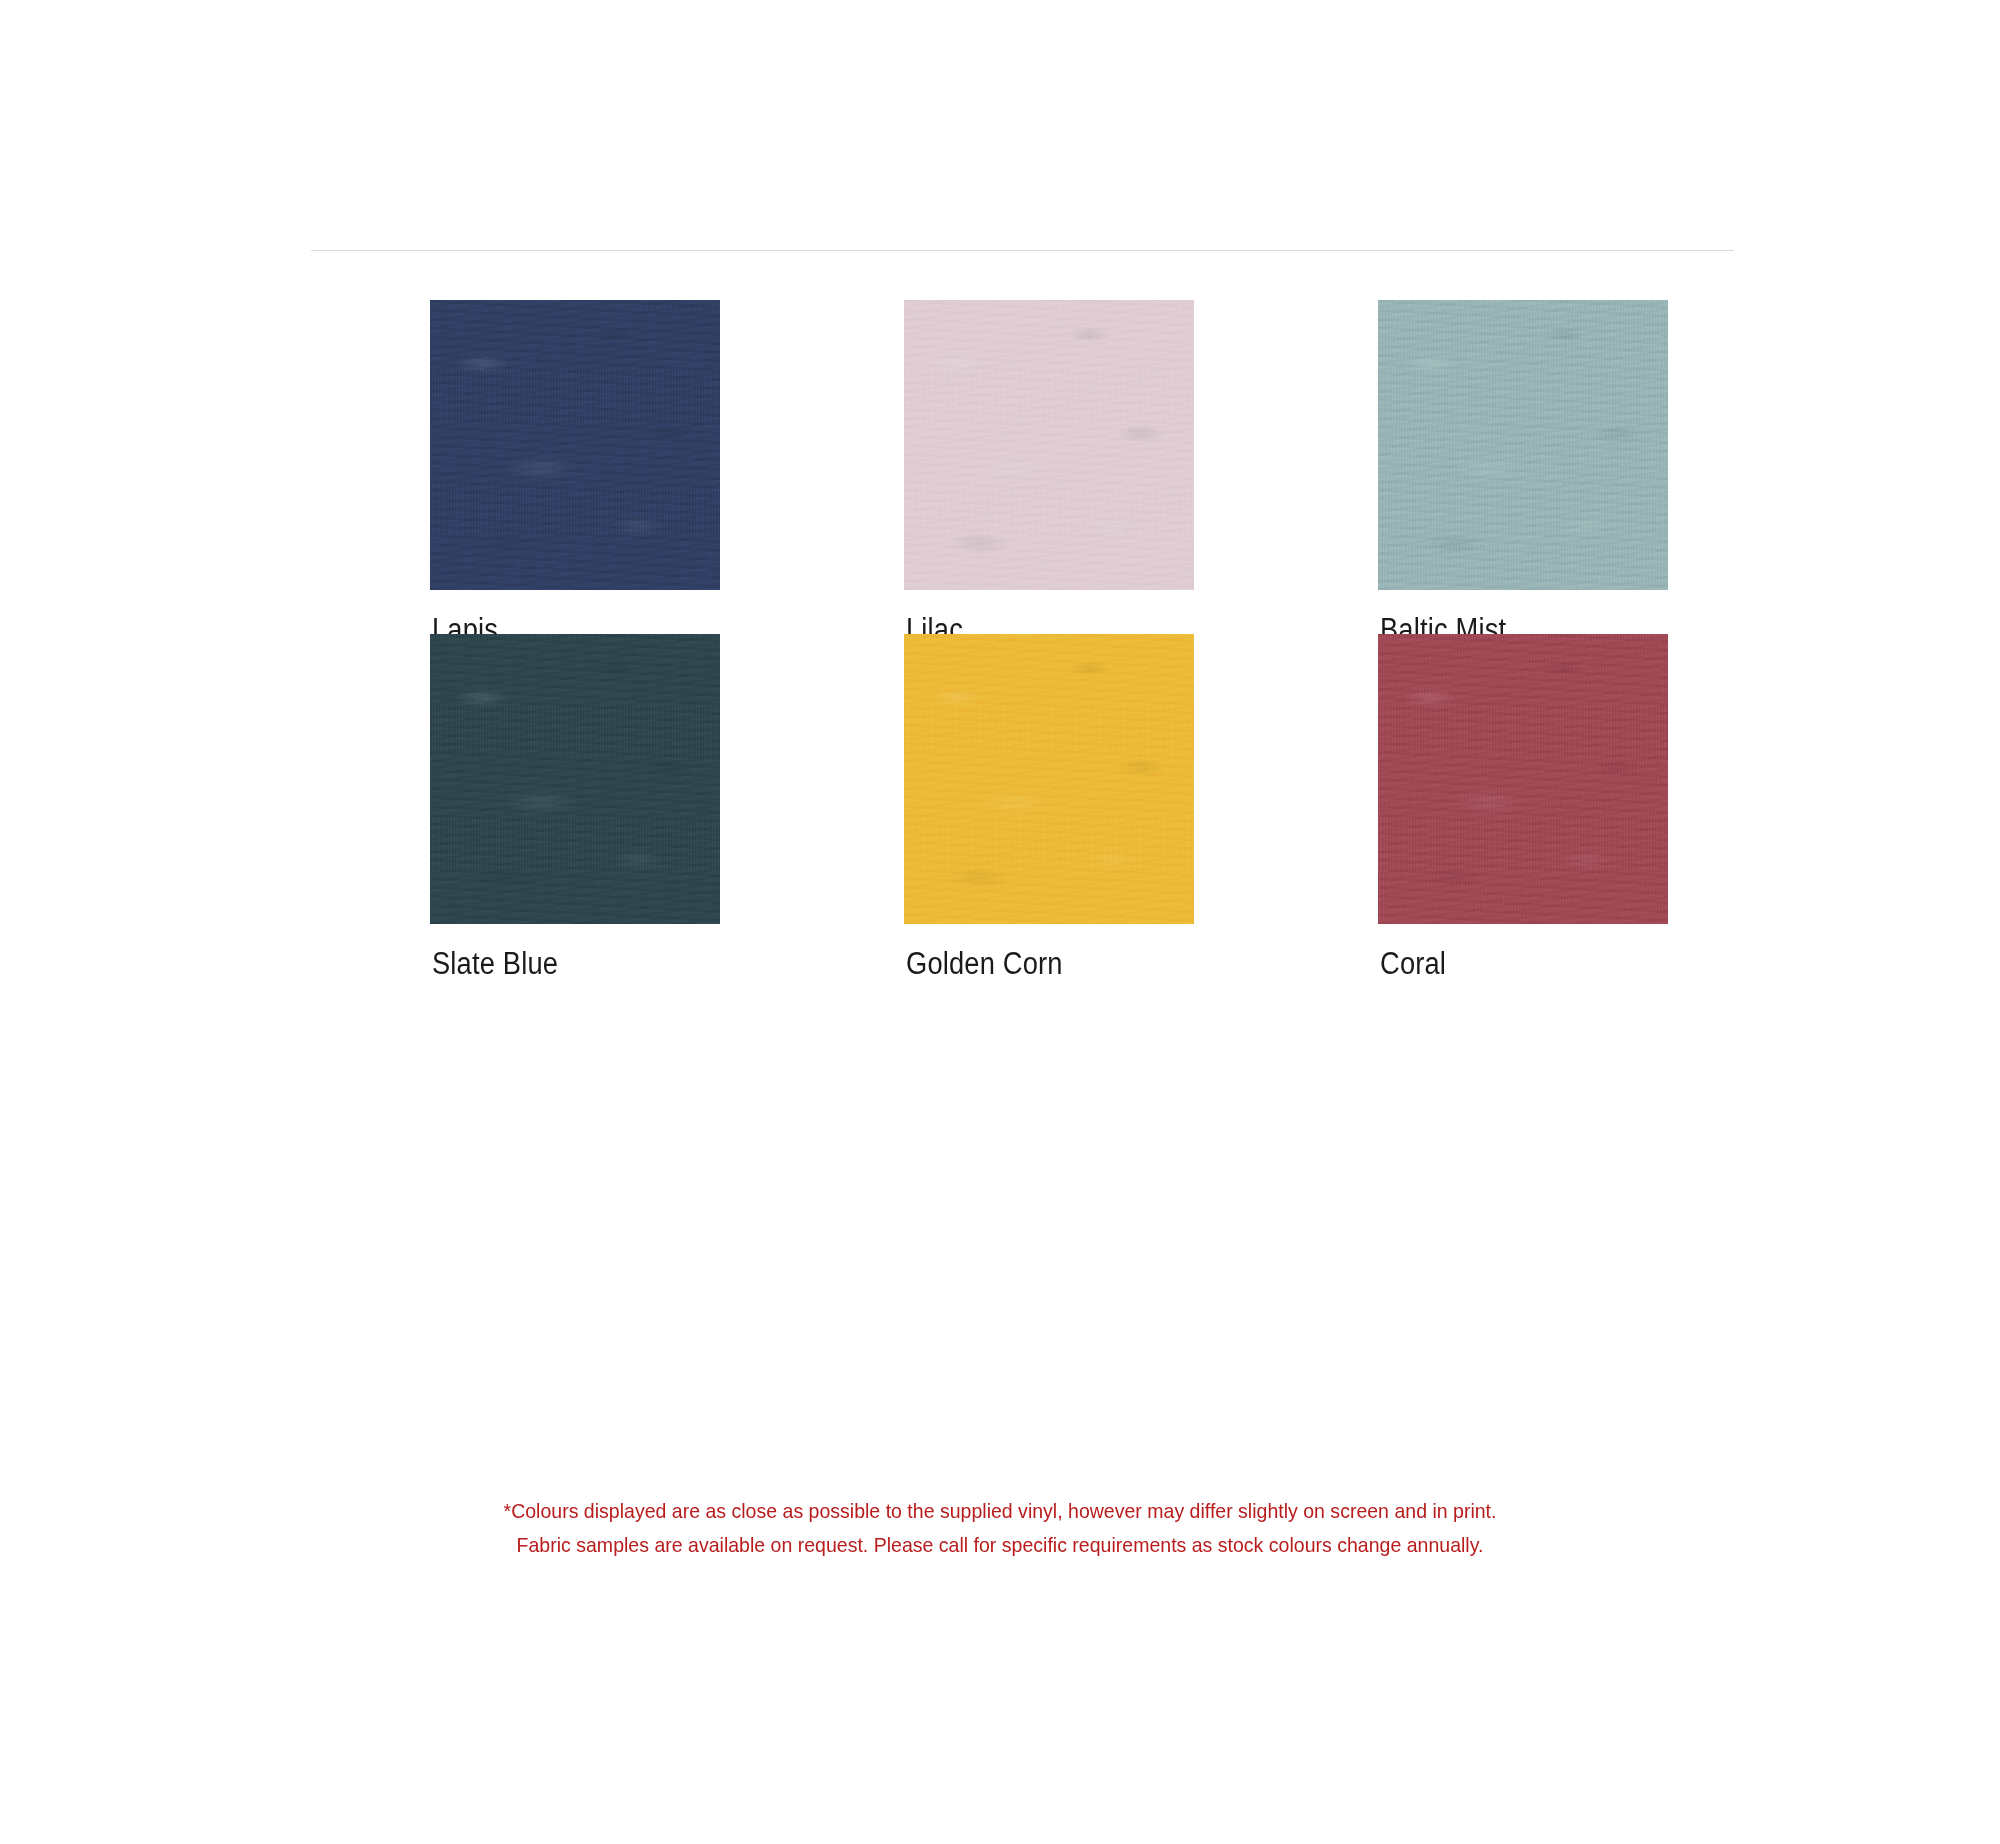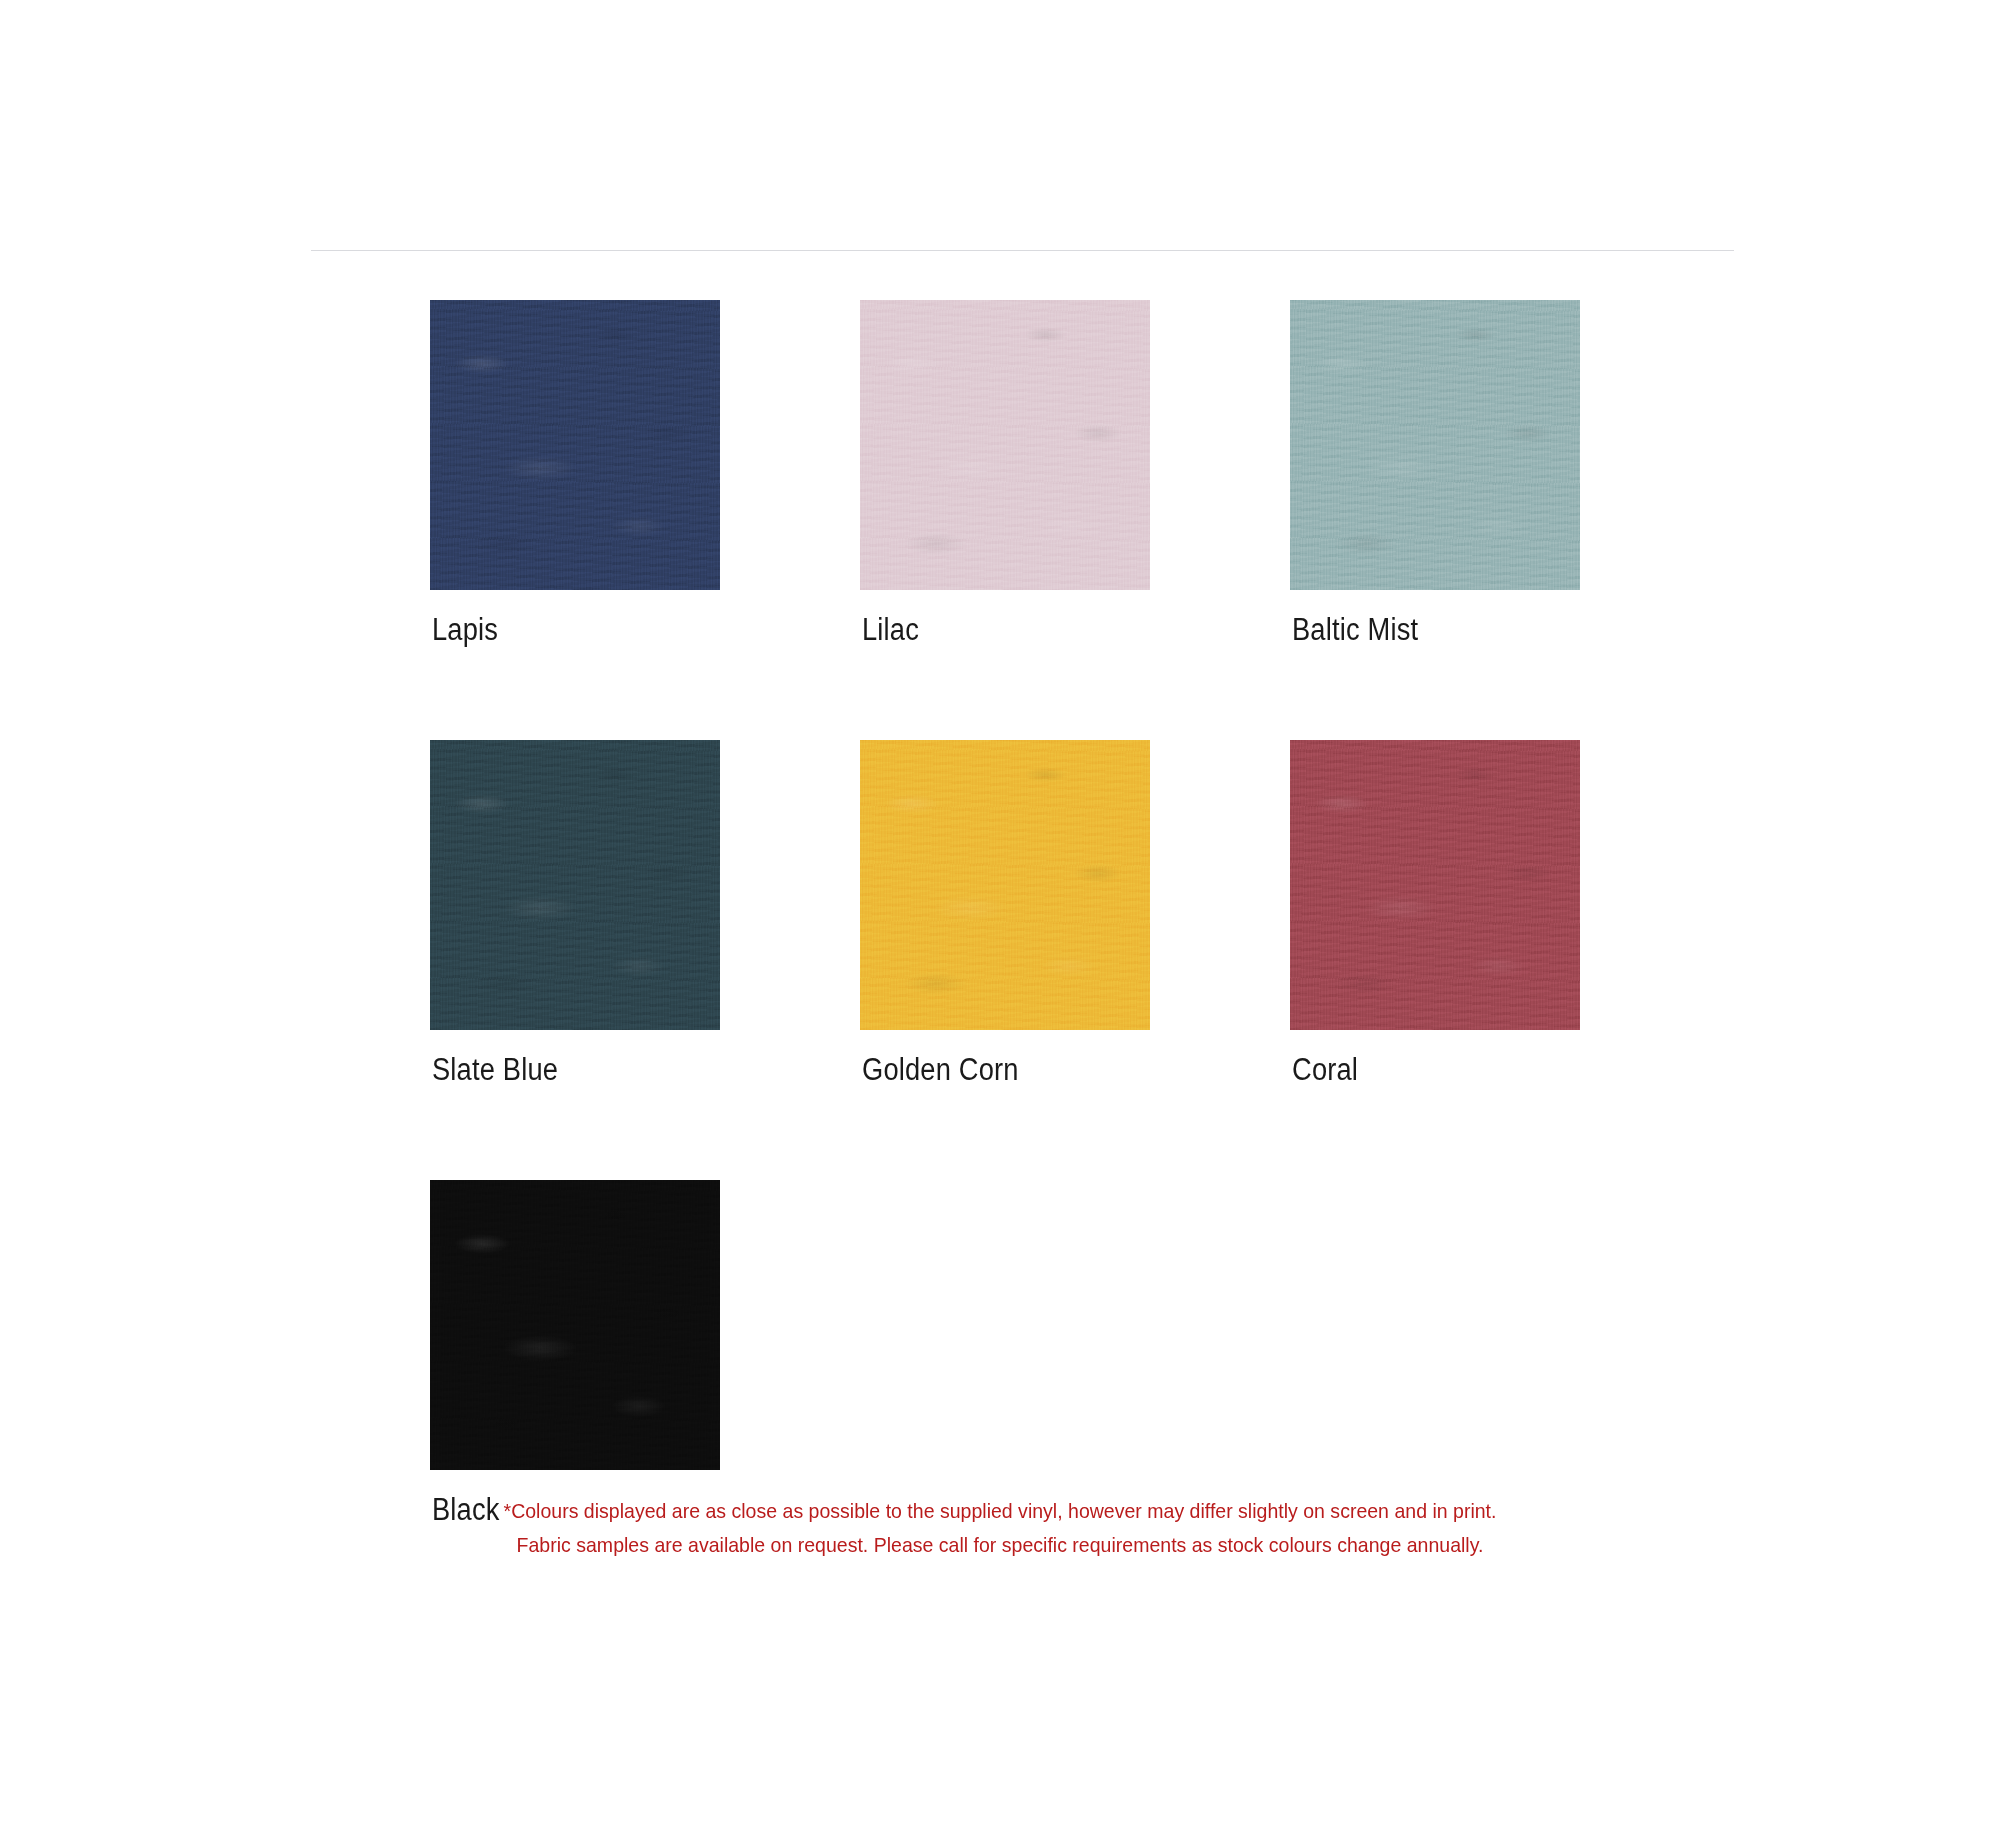--- a/index.html
+++ b/index.html
@@ -40,20 +40,21 @@
   .grid {
     position: absolute;
     left: 430px;
     top: 300px;
     width: 1180px;
     display: grid;
     grid-template-columns: repeat(3, 430px);
     grid-template-rows: repeat(3, 290px);
     row-gap: 150px;
     column-gap: 0px;
+    gap: 44px;
   }
 
   .cell {
     position: relative;
     width: 430px;
   }
 
   .swatch-wrap {
     position: relative;
     width: 290px;
@@ -216,29 +217,20 @@
     <div class="cell">
       <div class="swatch-wrap">
         <div class="swatch" style="background-color: rgb(158, 71, 82);">
           <div class="mottle"></div>
           <div class="grain"></div>
         </div>
         <div class="swatch-label">Coral</div>
       </div>
     </div>
 
-    <div class="cell">
-      <div class="swatch-wrap">
-        <div class="swatch" style="background-color: rgb(13, 13, 13);">
-          <div class="mottle"></div>
-          <div class="grain"></div>
-        </div>
-        <div class="swatch-label">Black</div>
-      </div>
-    </div>
 
   </div>
 
   <div class="footnote">
     <span class="fn-line">*Colours displayed are as close as possible to the supplied vinyl, however may differ slightly on screen and in print.</span>
     <span class="fn-line">Fabric samples are available on request. Please call for specific requirements as stock colours change annually.</span>
   </div>
 
 </div>
 

